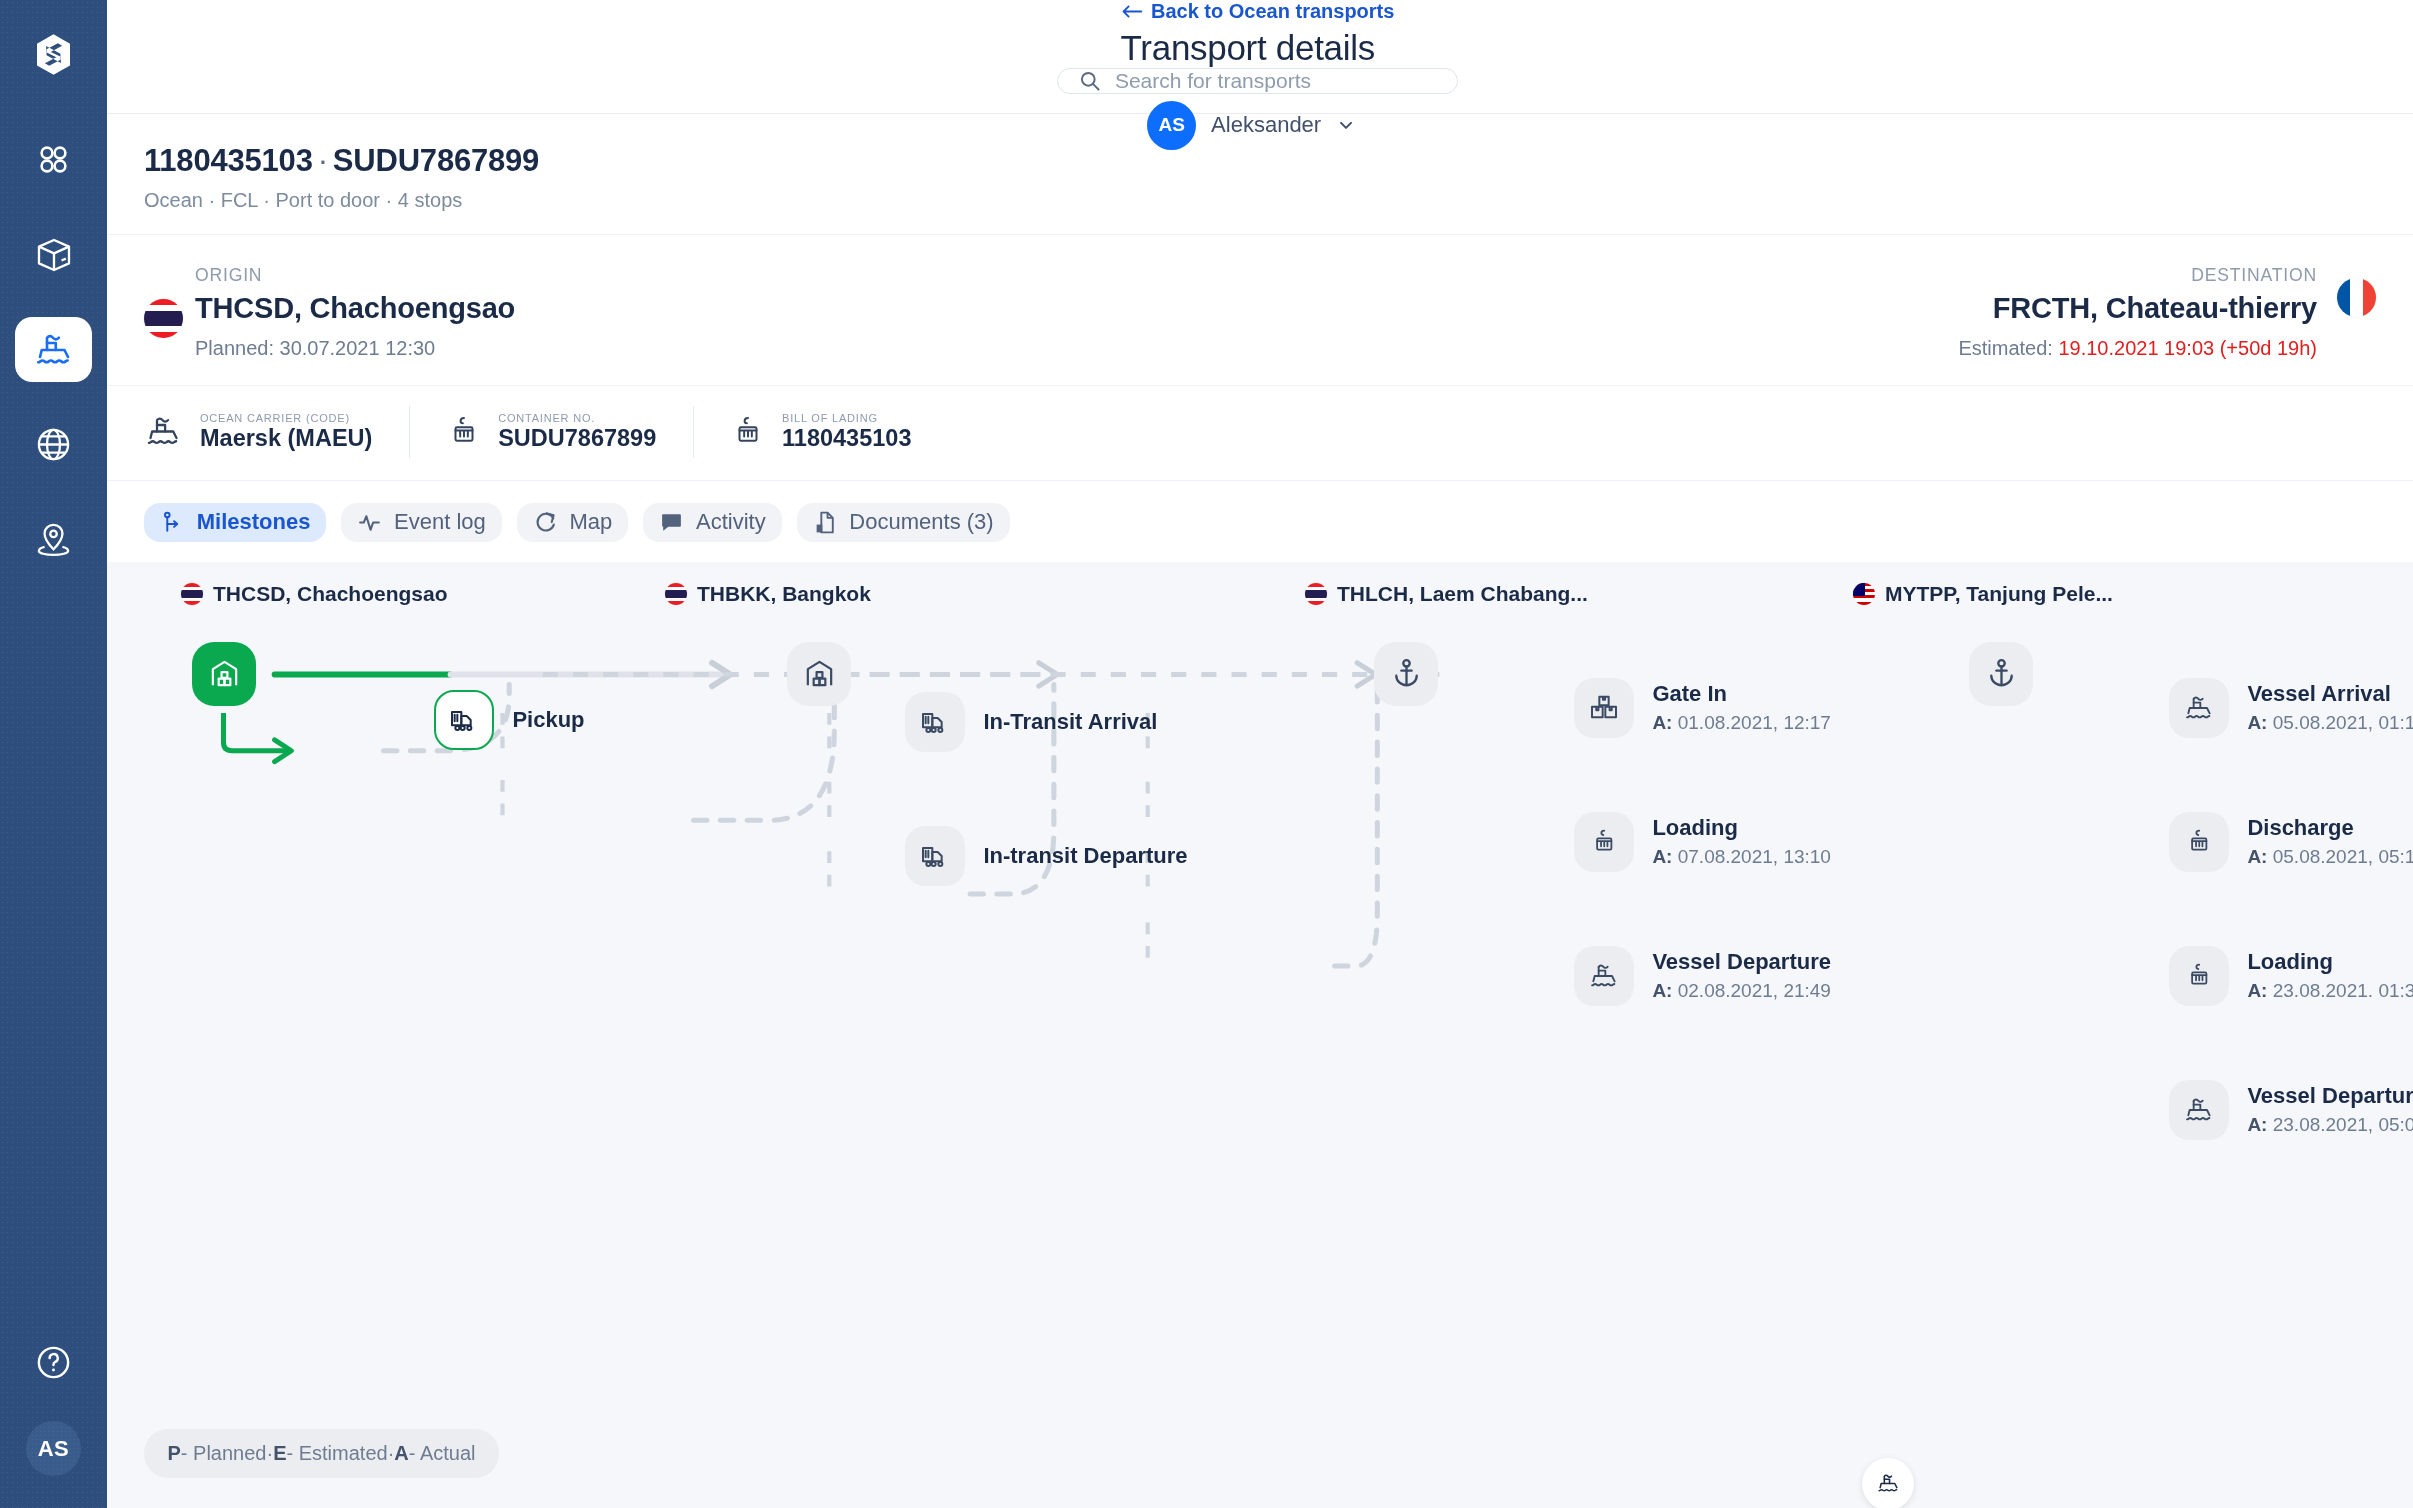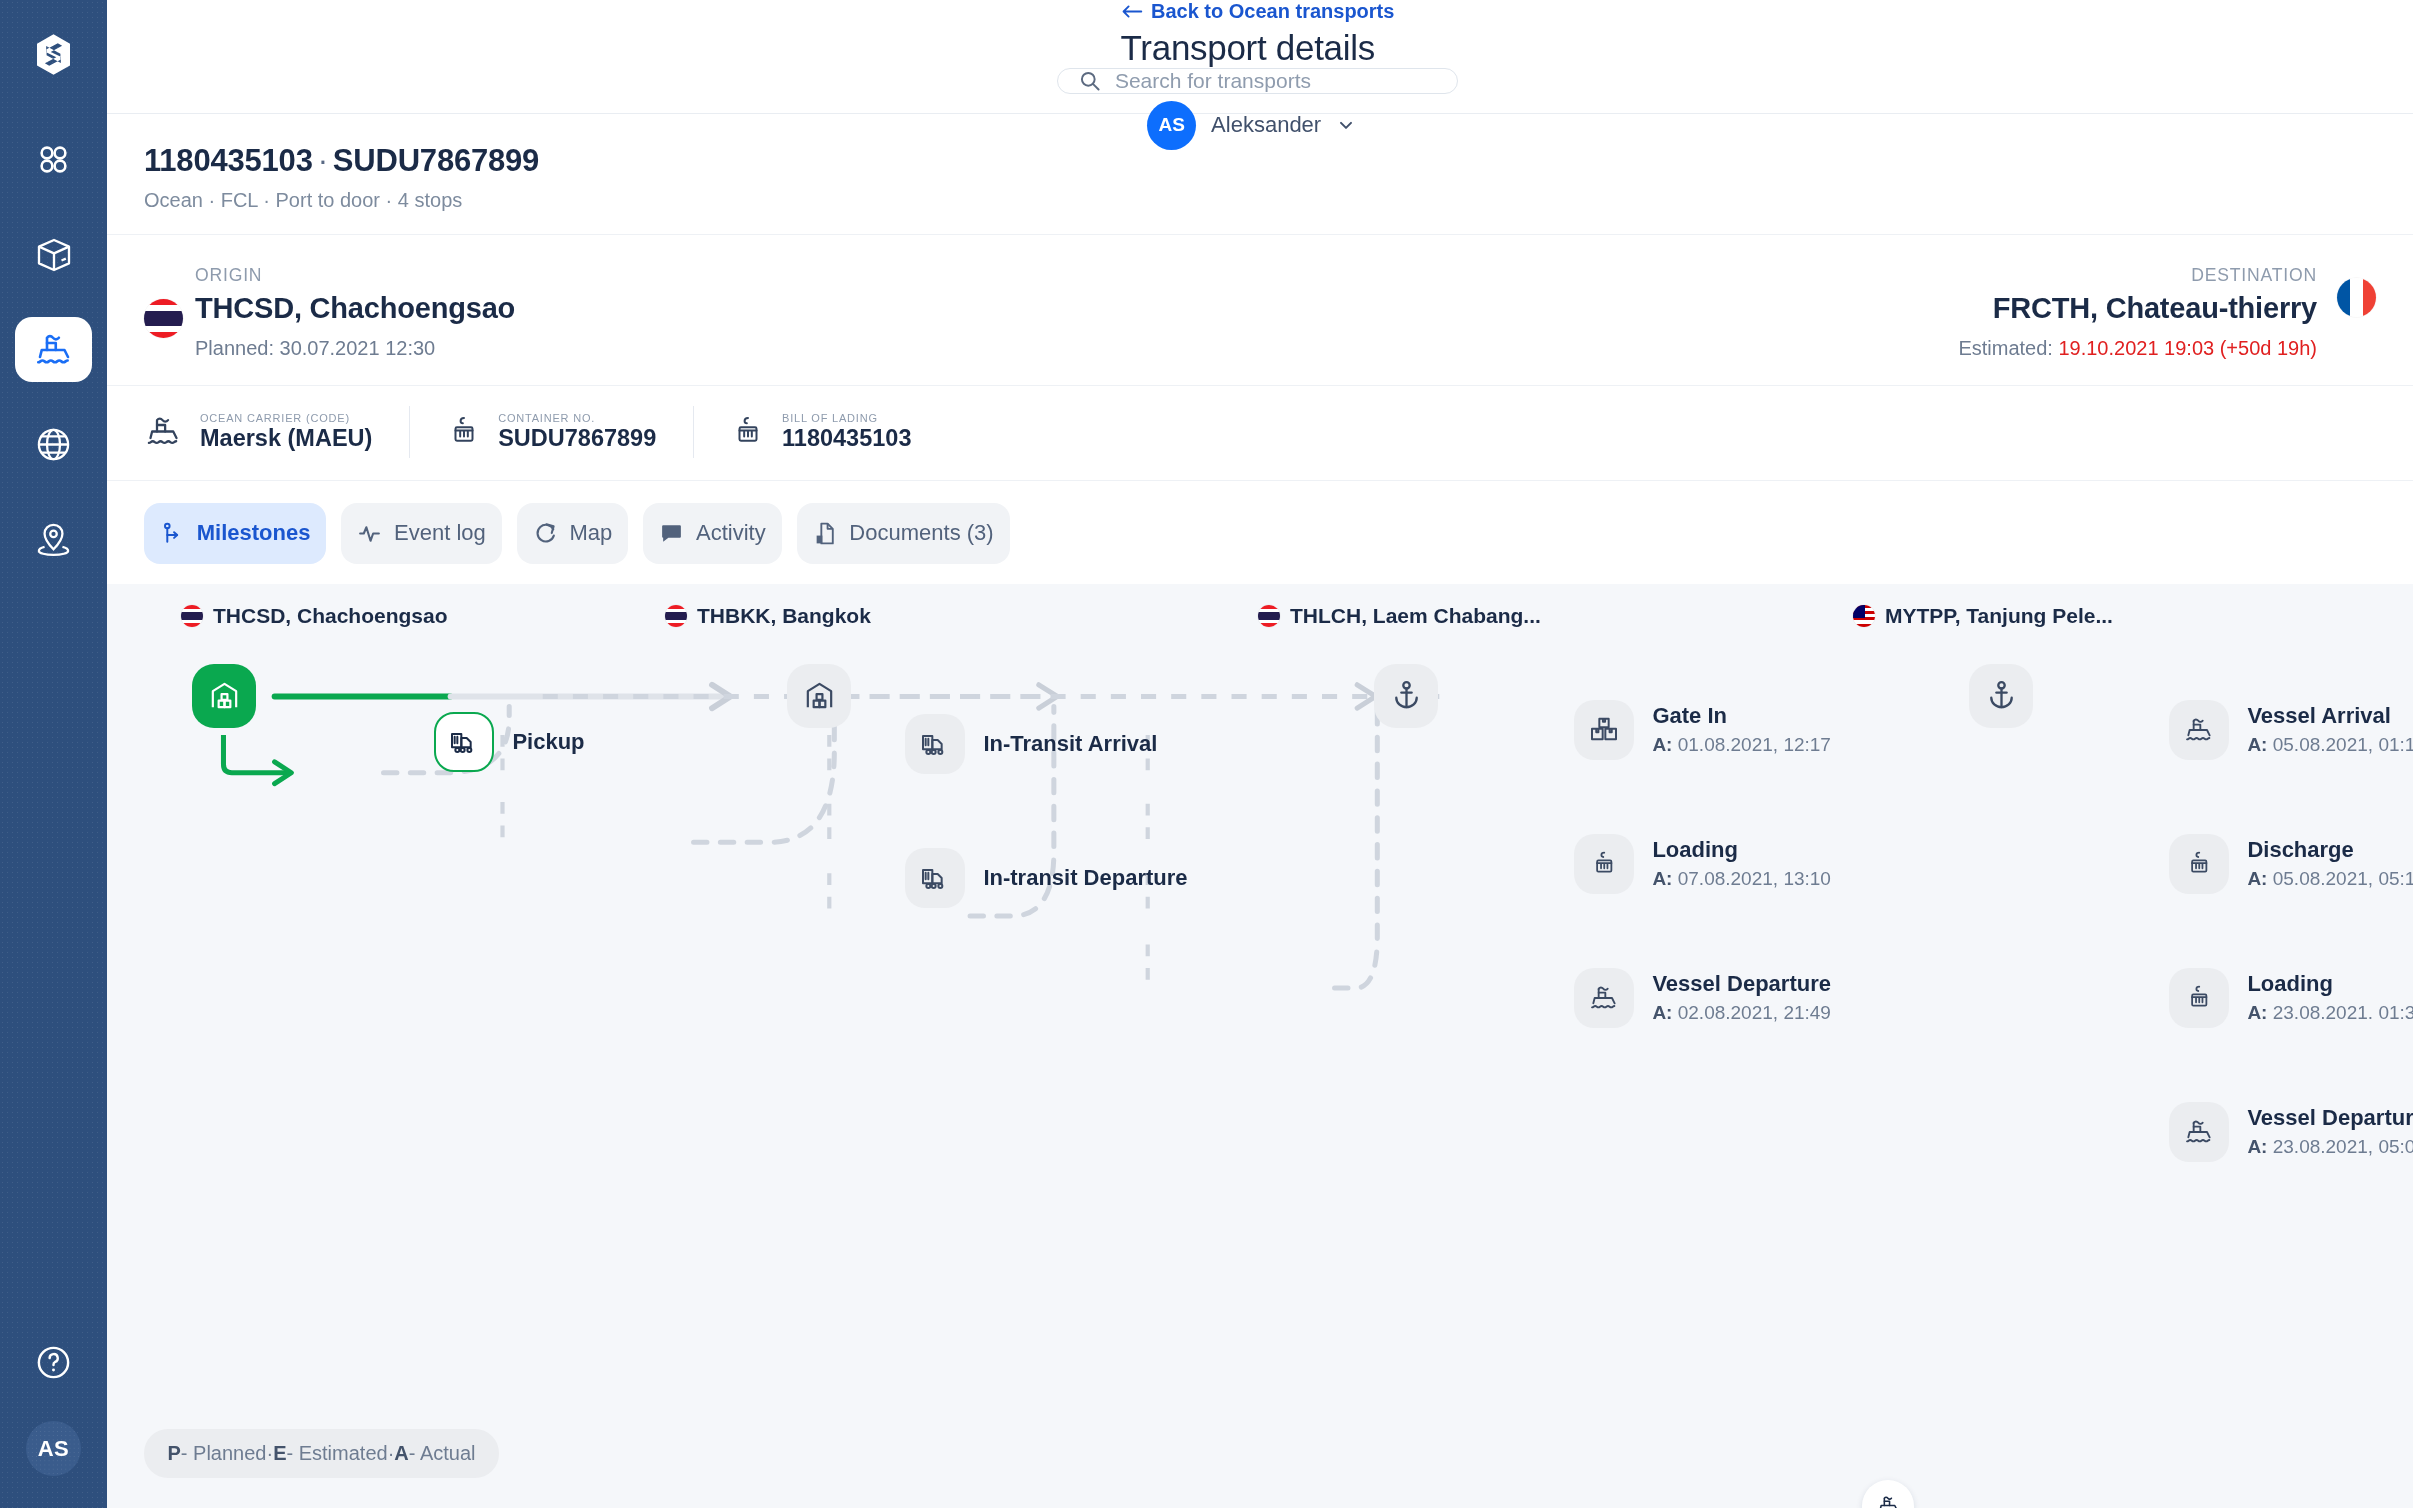--- a/index.html
+++ b/index.html
@@ -106,21 +106,21 @@
               border-bottom: 0.8px solid #eef1f5; }
   .meta-item { display: flex; align-items: center; gap: 17px; }
   .meta-label { font-size: 11px; letter-spacing: 0.8px; color: #8e9bad; margin-bottom: 1px; }
   .meta-value { font-size: 23.5px; font-weight: 700; color: #1b2b47; }
   .meta-sep { width: 0.8px; height: 52px; background: #e5e9f0; margin: 0 37px; }
 
   
   .tabs { display: flex; gap: 15px; padding: 22px 37px 20px 37px; }
   .tab {
     display: flex; align-items: center; gap: 11.7px;
-    height: 61px; padding: 0 16px; border-radius: 16px;
+    height: 39px; padding: 0 16px; border-radius: 16px;
     background: #f1f3f6; color: #52627c; font-size: 22px; cursor: pointer;
   }
   .tab.active { background: #ddeafe; color: #1a56cf; font-weight: 600; }
 
   
   .timeline-wrap {
     flex: 1; background: #f5f7fa; position: relative; overflow: hidden;
   }
   .timeline { position: absolute; inset: 0; }
   .col-head {
@@ -452,21 +452,21 @@
         </svg>
 
         <div class="col-head" style="left:74px; top:20px;">
           <span class="flag flag-sm flag-th"></span>
           <span>THCSD, Chachoengsao</span>
         </div>
         <div class="col-head" style="left:558px; top:20px;">
           <span class="flag flag-sm flag-th"></span>
           <span>THBKK, Bangkok</span>
         </div>
-        <div class="col-head" style="left:1151px; top:20px;">
+        <div class="col-head" style="left:1198px; top:20px;">
           <span class="flag flag-sm flag-th"></span>
           <span>THLCH, Laem Chabang...</span>
         </div>
         <div class="col-head" style="left:1746px; top:20px;">
           <span class="flag flag-sm flag-my"></span>
           <span>MYTPP, Tanjung Pele...</span>
         </div>
 
         <div class="stop-node origin" style="left:85px; top:80px;">
           <span>

